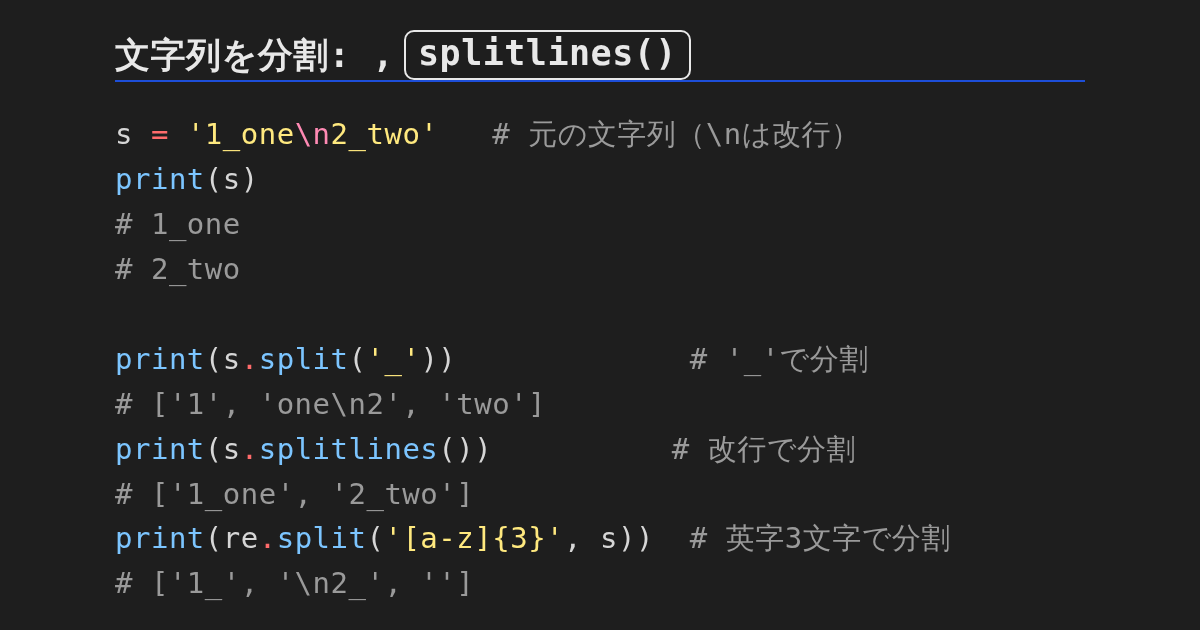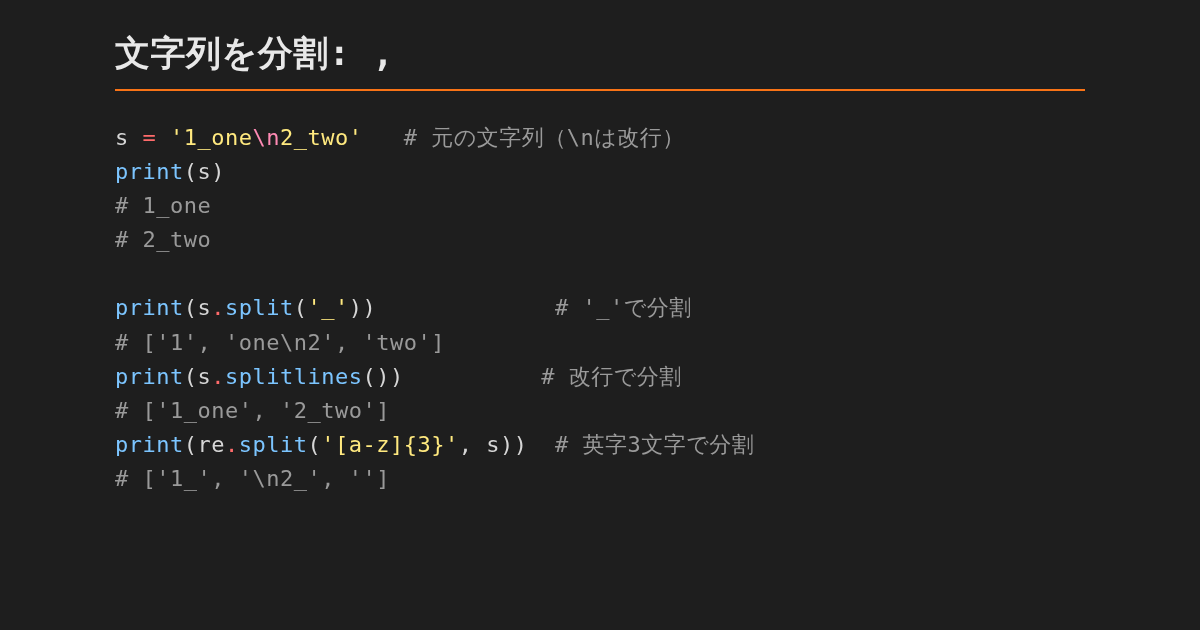--- a/index.html
+++ b/index.html
@@ -10,37 +10,36 @@
     color: #e8e8e8;
     padding: 30px 115px 0 115px;
   }
   .title {
     font-size: 35px;
     font-weight: 700;
     letter-spacing: 0.5px;
     display: flex;
     align-items: center;
     gap: 10px;
-    padding-bottom: 12px;
-    border-bottom: 2px solid #f97316;
+    border-bottom: 2px solid #1d4ed8;
     margin-bottom: 30px;
     white-space: nowrap;
   }
   .title .boxed {
     border: 2px solid #e8e8e8;
     border-radius: 10px;
     padding: 0px 12px 4px 12px;
     font-weight: 700;
     display: inline-block;
     line-height: 1.2;
   }
   .title .gap { width: 2px; display:inline-block; }
   pre.code {
     font-family: inherit;
-    font-size: 22px;
+    font-size: 29px;
     line-height: 1.55;
     white-space: pre;
     letter-spacing: 0.5px;
   }
   .var  { color: #d6d6d6; }
   .op   { color: #ff6b6b; }
   .fn   { color: #7cc5ff; }
   .call { color: #7cc5ff; }
   .str  { color: #ffe97f; }
   .esc  { color: #ff8ab4; }
@@ -48,20 +47,21 @@
   .cmt  { color: #9a9a9a; }
   .dot  { color: #ff6b6b; }
 </style>
 </head>
 <body>
 
 <div class="title">
   <span>文字列を分割:</span>
   <span class="gap"></span>
   <span>,</span>
+  <span class="boxed">splitlines()</span>
 </div>
 
 <pre class="code"><span class="var">s</span> <span class="op">=</span> <span class="str">'1_one</span><span class="esc">\n</span><span class="str">2_two'</span>   <span class="cmt"># 元の文字列（\nは改行）</span>
 <span class="fn">print</span><span class="pun">(</span><span class="var">s</span><span class="pun">)</span>
 <span class="cmt"># 1_one</span>
 <span class="cmt"># 2_two</span>
 
 <span class="fn">print</span><span class="pun">(</span><span class="var">s</span><span class="dot">.</span><span class="call">split</span><span class="pun">(</span><span class="str">'_'</span><span class="pun">))</span><span>             </span><span class="cmt"># '_'で分割</span>
 <span class="cmt"># ['1', 'one\n2', 'two']</span>
 <span class="fn">print</span><span class="pun">(</span><span class="var">s</span><span class="dot">.</span><span class="call">splitlines</span><span class="pun">())</span><span>          </span><span class="cmt"># 改行で分割</span>

